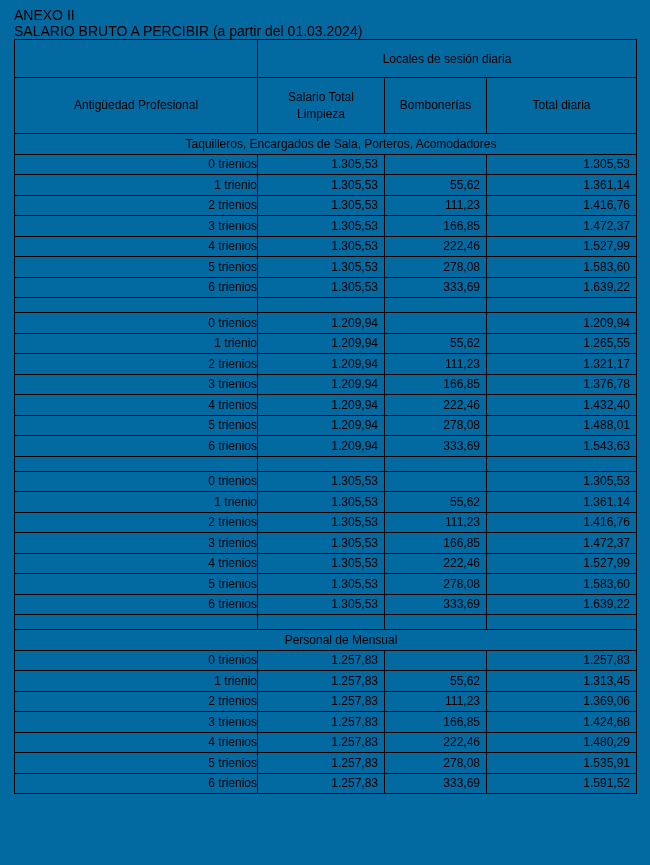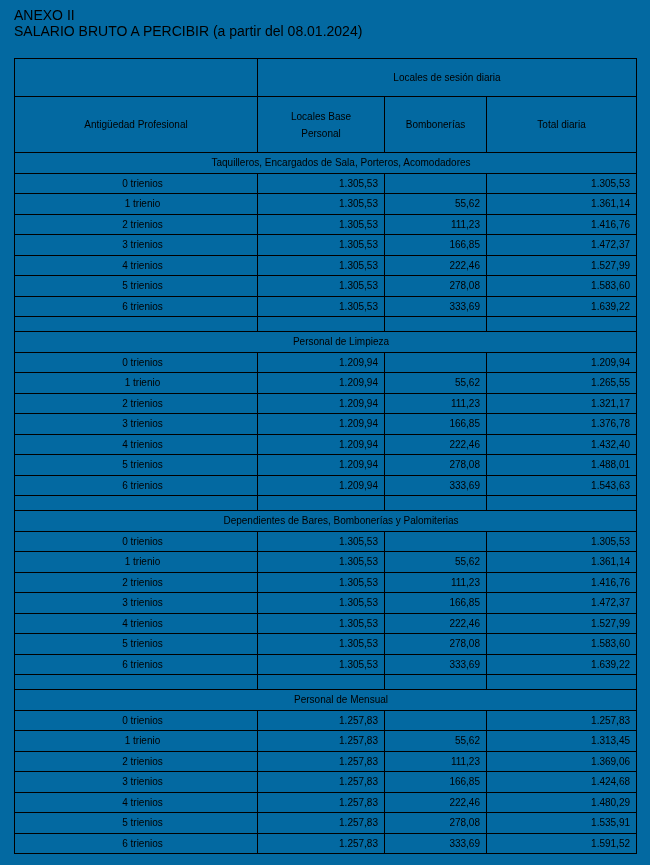--- a/index.html
+++ b/index.html
@@ -19,22 +19,21 @@
     padding: 8px 14px 0 14px;
   }
   .doc-title {
     font-size: 14px;
     line-height: 15.5px;
   }
   table.salary-table {
     border-collapse: collapse;
     table-layout: fixed;
     width: 622px;
-    margin-top: 19px;
-    font-size: 10px;
+    font-size: 12px;
   }
   table.salary-table col.c1 { width: 243px; }
   table.salary-table col.c2 { width: 127px; }
   table.salary-table col.c3 { width: 102px; }
   table.salary-table col.c4 { width: 150px; }
 
   table.salary-table th,
   table.salary-table td {
     border: 1px solid #000000;
     padding: 0;
@@ -59,56 +58,56 @@
     height: 19.5px;
     text-align: center;
     white-space: nowrap;
     padding-left: 31px;
   }
   tr.data-row td {
     height: 19.5px;
     white-space: nowrap;
   }
   tr.data-row td.cat {
-    text-align: center;
+    text-align: right;
     padding-left: 13px;
   }
   tr.data-row td.num {
     text-align: right;
     padding-right: 6px;
   }
   tr.spacer-row td {
     height: 14px;
   }
 </style>
 </head>
 <body>
 
 <div class="page">
 
   <div class="doc-title">
     <div>ANEXO II</div>
-    <div>SALARIO BRUTO A PERCIBIR (a partir del 08.01.2024)</div>
+    <div>SALARIO BRUTO A PERCIBIR (a partir del 01.03.2024)</div>
   </div>
 
   <table class="salary-table">
     <colgroup>
       <col class="c1">
         <col class="c2">
         <col class="c3">
         <col class="c4">
     </colgroup>
     <thead>
       <tr class="group-row">
         <td class="no-border"></td>
         <th colspan="3">Locales de sesión diaria</th>
       </tr>
       <tr class="cols-row">
         <th>Antigüedad Profesional</th>
-        <th><span>Locales Base</span><br><span>Personal</span></th>
+        <th><span>Salario Total</span><br><span>Limpieza</span></th>
         <th>Bombonerías</th>
         <th>Total diaria</th>
       </tr>
     </thead>
     <tbody id="table-body">
   <tr class="section-row">
     <td colspan="4">Taquilleros, Encargados de Sala, Porteros, Acomodadores</td>
   </tr>
 
   <tr class="data-row">
@@ -160,23 +159,20 @@
     <td class="num">1.639,22</td>
   </tr>
 
   <tr class="spacer-row">
     <td></td>
     <td></td>
     <td></td>
     <td></td>
   </tr>
 
-  <tr class="section-row">
-    <td colspan="4">Personal de Limpieza</td>
-  </tr>
 
   <tr class="data-row">
     <td class="cat">0 trienios</td>
     <td class="num">1.209,94</td>
     <td class="num"></td>
     <td class="num">1.209,94</td>
   </tr>
 
   <tr class="data-row">
     <td class="cat">1 trienio</td>
@@ -220,23 +216,20 @@
     <td class="num">1.543,63</td>
   </tr>
 
   <tr class="spacer-row">
     <td></td>
     <td></td>
     <td></td>
     <td></td>
   </tr>
 
-  <tr class="section-row">
-    <td colspan="4">Dependientes de Bares, Bombonerías y Palomiterias</td>
-  </tr>
 
   <tr class="data-row">
     <td class="cat">0 trienios</td>
     <td class="num">1.305,53</td>
     <td class="num"></td>
     <td class="num">1.305,53</td>
   </tr>
 
   <tr class="data-row">
     <td class="cat">1 trienio</td>

